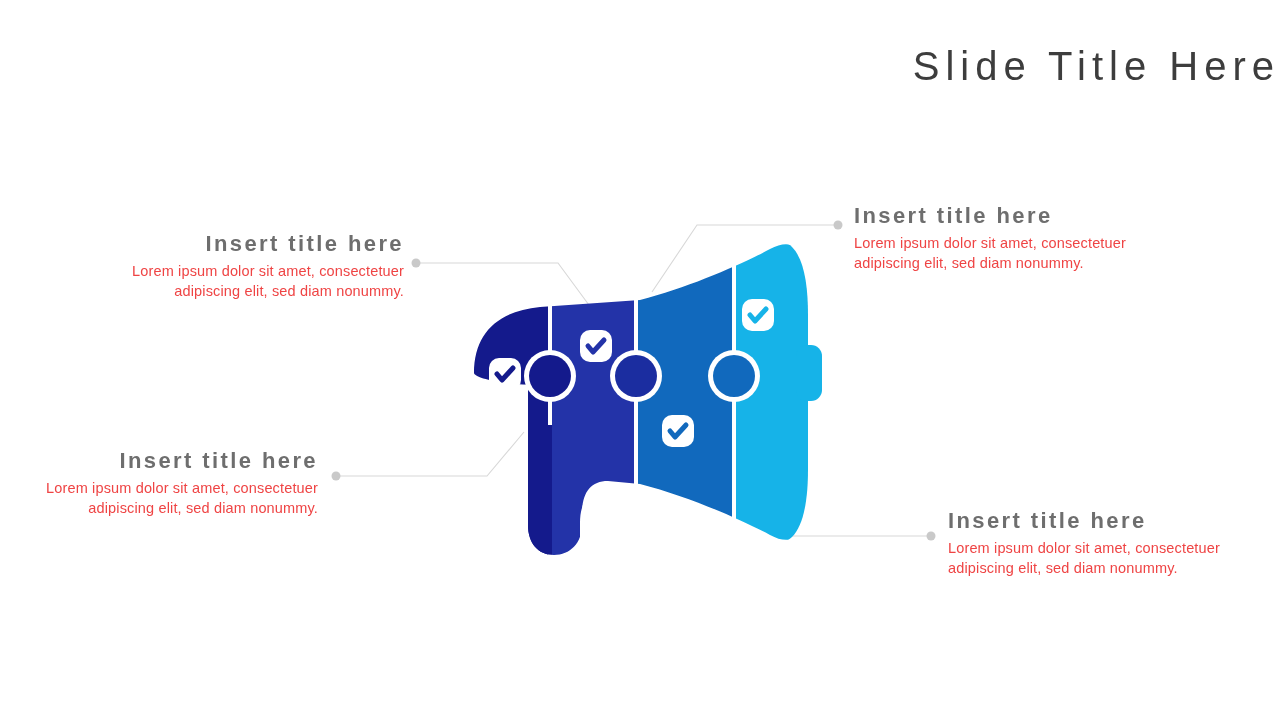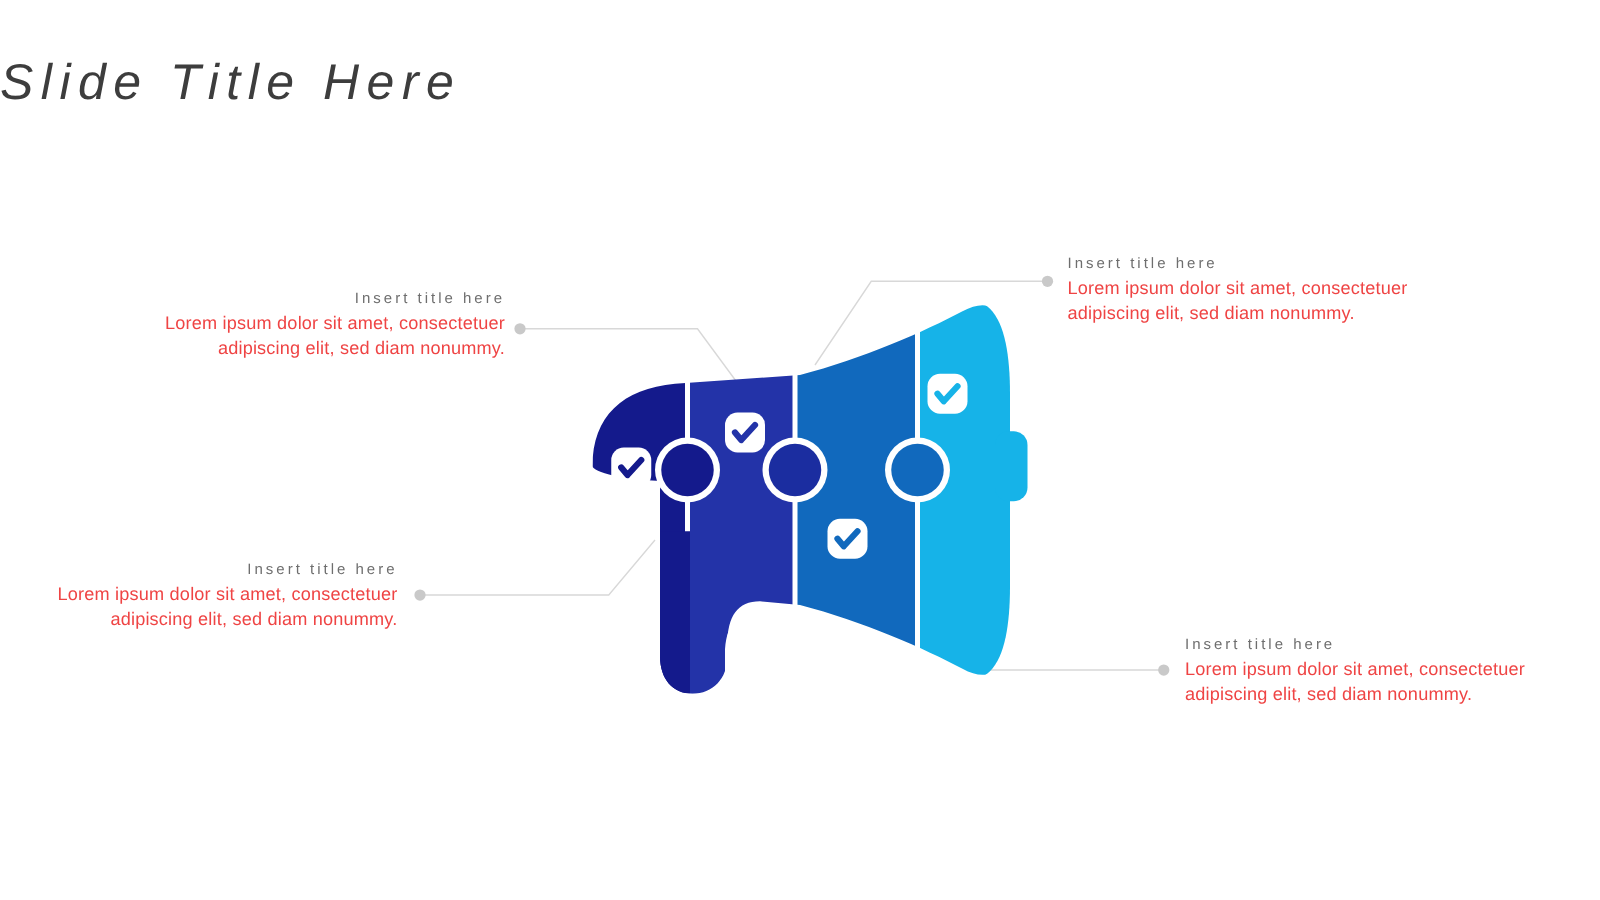--- a/index.html
+++ b/index.html
@@ -20,36 +20,35 @@
     position: absolute;
     inset: 0;
   }
 
   
   .slide-title {
     position: absolute;
     top: 44px;
     left: 0;
     width: 1280px;
-    text-align: left;
+    text-align: right;
     font-size: 40px;
     font-weight: 400;
     letter-spacing: 6px;
     color: #3d3d3d;
     white-space: nowrap;
-    font-style: italic;
   }
 
   
   .callout {
     position: absolute;
   }
   .callout .c-title {
-    font-size: 12px;
-    font-weight: 400;
+    font-size: 22px;
+    font-weight: 700;
     letter-spacing: 2.4px;
     color: #6e6e6e;
     margin: 0 0 5px 0;
     white-space: nowrap;
   }
   .callout .c-body {
     font-size: 14.5px;
     line-height: 19.5px;
     color: #ef4444;
     letter-spacing: 0.15px;

